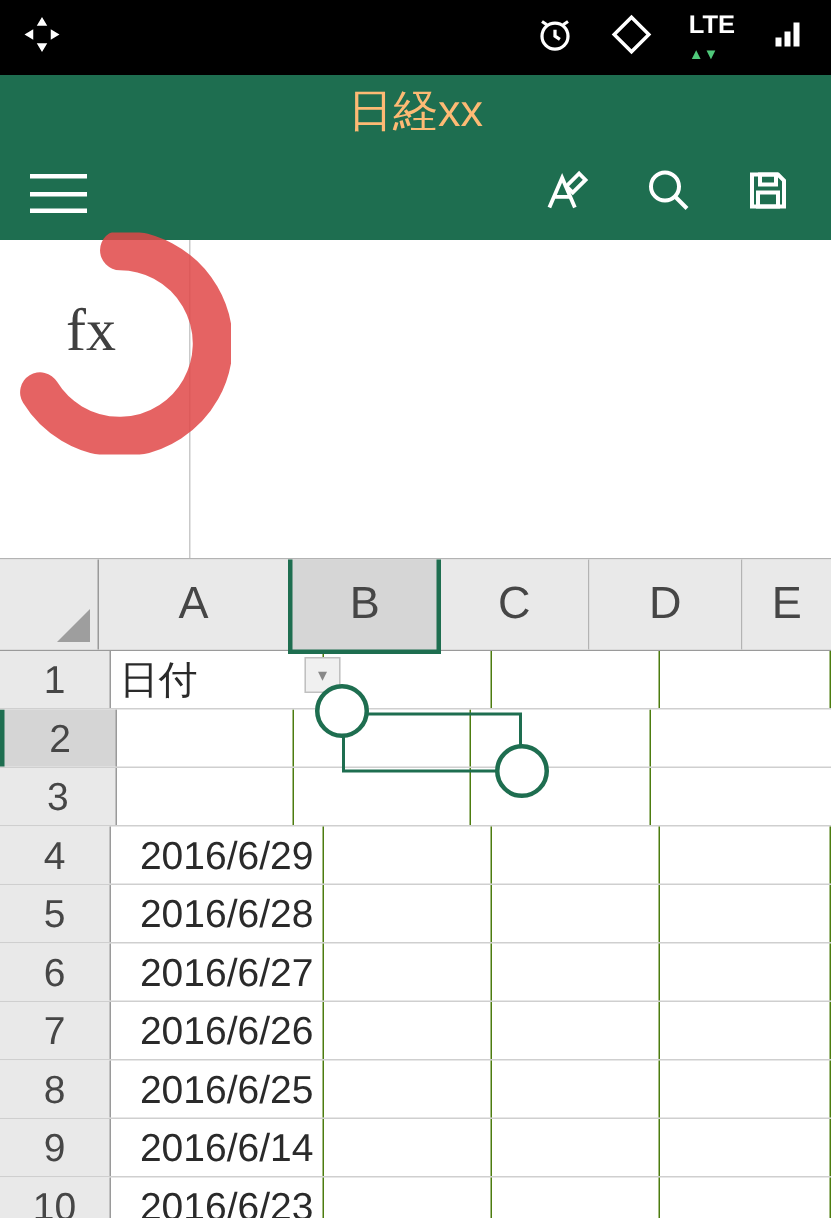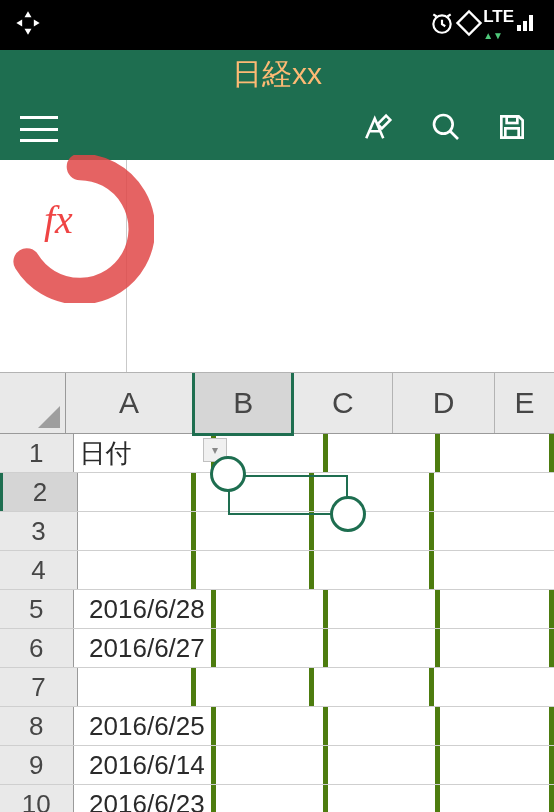--- a/index.html
+++ b/index.html
@@ -1,42 +1,42 @@
 <!DOCTYPE html>
 <html><head>
 <meta charset="utf-8">
 <style>
   *{box-sizing:border-box;margin:0;padding:0;font-family:"Yu Gothic","Hiragino Kaku Gothic Pro",sans-serif}
   body{width:554px;height:812px;background:#fff;overflow:hidden;position:relative}
   .status-bar{background:#000;height:50px;display:flex;align-items:center;justify-content:space-between;padding:0 14px}
   .status-left{display:flex;align-items:center}
-  .status-right{display:flex;align-items:center;gap:0}
+  .status-right{display:flex;align-items:center;gap:24px}
   .title-bar{background:#1e6e50;height:48px;display:flex;align-items:center;justify-content:center;color:#fdba74;font-size:30px;font-weight:500}
   .toolbar{background:#1e6e50;height:62px;display:flex;align-items:center;justify-content:space-between;padding:0 20px}
   .toolbar-left{display:flex;align-items:center}
   .toolbar-right{display:flex;align-items:center;gap:34px;padding-right:6px}
   .hamburger{width:38px;height:26px;display:flex;flex-direction:column;justify-content:space-between;cursor:pointer}
   .hamburger span{height:3px;background:#fff;width:100%}
   .fx-area{background:#fff;height:212px;position:relative}
   .fx-badge{position:absolute;left:6px;top:-5px;width:148px;height:148px}
-  .fx-text{position:absolute;left:44px;top:36px;font-size:40px;color:#ef4444;font-style:italic;font-family:Georgia,serif}
+  .fx-text{position:absolute;left:44px;top:36px;font-size:40px;color:#404040;font-family:Georgia,serif}
   .col-sep{position:absolute;left:126px;top:0;width:1px;height:100%;background:#c9c9c9}
   .grid{position:relative}
   .header-row{display:flex;height:62px;border-top:1px solid #b3b3b3;border-bottom:1px solid #9a9a9a}
   .corner{width:78px;background:#e9e9e9;border-right:1px solid #9a9a9a;position:relative}
   .corner-tri{position:absolute;right:5px;bottom:5px;width:0;height:0;border-style:solid;border-width:0 0 22px 22px;border-color:transparent transparent #9e9e9e transparent}
   .col-head{background:#e9e9e9;border-right:1px solid #b3b3b3;font-size:30px;color:#464646;display:flex;align-items:center;justify-content:center}
   .col-head.cA{width:150px}
   .col-head.cB{width:118px}
   .col-head.cC{width:120px}
   .col-head.cD{width:120px}
   .col-head.cC{border-bottom:3px solid #1e6e50;border-left:3px solid #1e6e50;border-right:3px solid #1e6e50;border-top:none;margin-left:-1px;margin-right:-1px;height:63px;box-sizing:border-box;position:relative;z-index:2;background:#d6d6d6}
   .data-row{display:flex;height:39px;border-bottom:1px solid #cfcfcf}
   .row-head{width:78px;border-right:1px solid #9a9a9a;background:#e9e9e9;font-size:26px;color:#464646;display:flex;align-items:center;justify-content:center}
-  .cell{border-right:5px solid #4d7c0f;font-size:26px;color:#2a2a2a;display:flex;align-items:center;padding:0 6px}
+  .cell{border-right:1px solid #4d7c0f;font-size:26px;color:#2a2a2a;display:flex;align-items:center;padding:0 6px}
   .cell.cA{width:150px;justify-content:flex-end}
   .cell.cA.h{justify-content:flex-start}
   .cell.cB{width:118px}
   .cell.cC,.cell.cD{width:120px}
   .row-2 .row-head{background:#d5d5d5;border-left:3px solid #1e6e50;box-sizing:border-box}
   .row-2 .cell.cA{background:#f5f5f5}
   .filter-btn{position:absolute;width:24px;height:24px;background:#f0f0f0;border:1px solid #c0c0c0;display:flex;align-items:center;justify-content:center;font-size:12px;color:#888;left:203px;top:4px}
   .sel-box{position:absolute;border:2px solid #1e6e50;left:228px;top:41px;width:120px;height:40px;z-index:5;pointer-events:none}
   .handle{position:absolute;width:36px;height:36px;border-radius:50%;border:3px solid #1e6e50;background:#fff;z-index:6}
   .h-tl{left:210px;top:22px}
@@ -150,40 +150,42 @@
       <div class="cell cD"></div>
     </div>
     <div class="data-row">
       <div class="row-head">3</div>
       <div class="cell cB"></div>
       <div class="cell cB"></div>
       <div class="cell cD"></div>
     </div>
     <div class="data-row">
       <div class="row-head">4</div>
+      <div class="cell cA">2016/6/29</div>
       <div class="cell cB"></div>
       <div class="cell cB"></div>
       <div class="cell cD"></div>
     </div>
     <div class="data-row">
       <div class="row-head">5</div>
       <div class="cell cA">2016/6/28</div>
       <div class="cell cB"></div>
       <div class="cell cB"></div>
       <div class="cell cD"></div>
     </div>
     <div class="data-row">
       <div class="row-head">6</div>
       <div class="cell cA">2016/6/27</div>
       <div class="cell cB"></div>
       <div class="cell cB"></div>
       <div class="cell cD"></div>
     </div>
     <div class="data-row">
       <div class="row-head">7</div>
+      <div class="cell cA">2016/6/26</div>
       <div class="cell cB"></div>
       <div class="cell cB"></div>
       <div class="cell cD"></div>
     </div>
     <div class="data-row">
       <div class="row-head">8</div>
       <div class="cell cA">2016/6/25</div>
       <div class="cell cB"></div>
       <div class="cell cB"></div>
       <div class="cell cD"></div>

